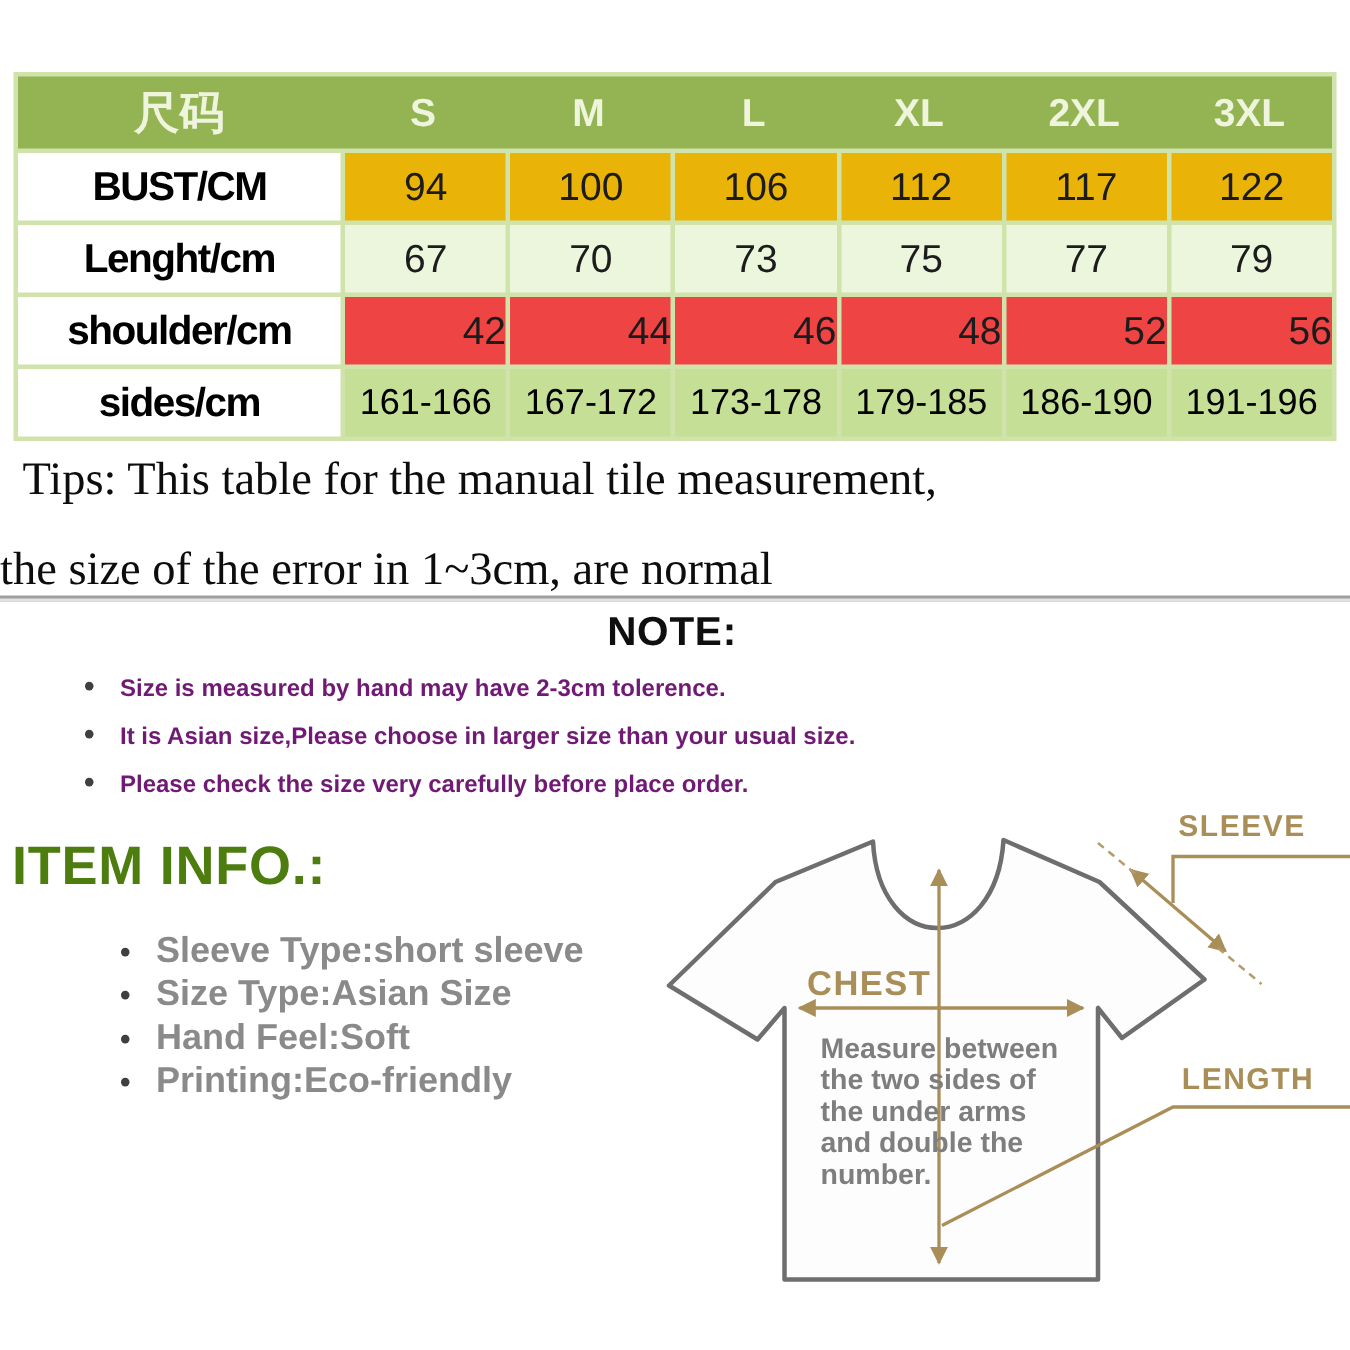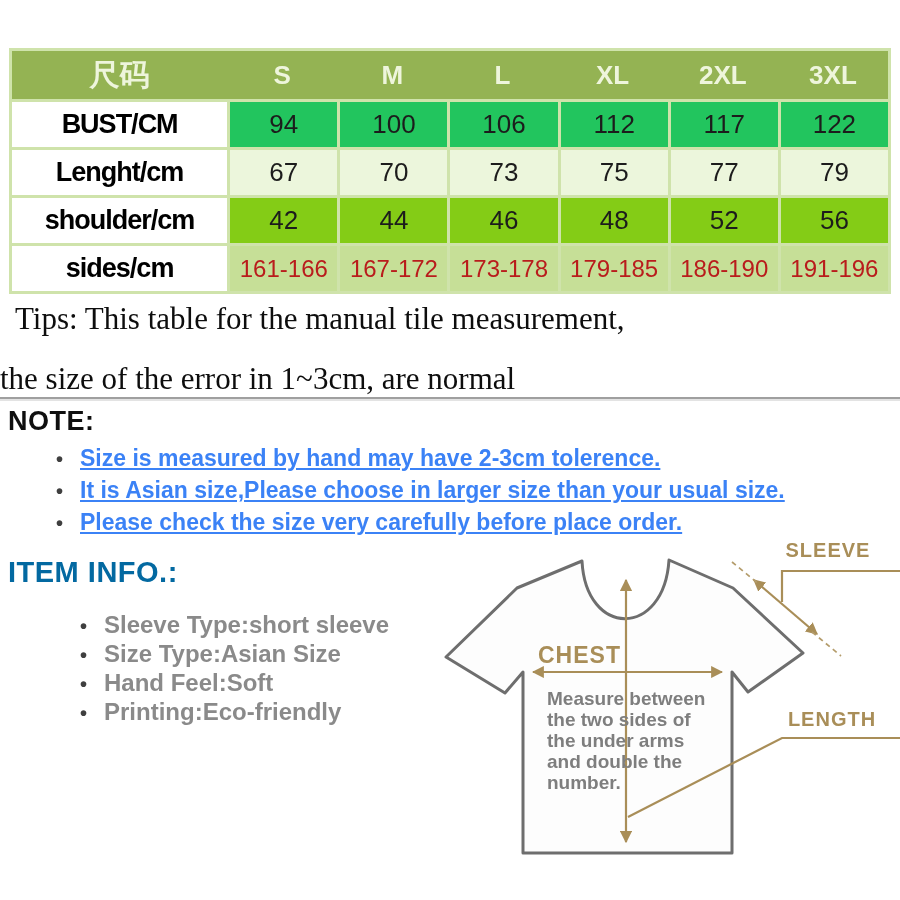--- a/index.html
+++ b/index.html
@@ -25,50 +25,50 @@
   .hdr-col { flex:1; text-align:center; font-size:26px; font-weight:bold; color:#eef5dc; }
   .size-table td {
     height:45px; text-align:center; font-size:26px; color:#1c1c1c; padding:0;
     overflow:hidden; white-space:nowrap;
   }
   td.lbl {
     background:#ffffff; font-weight:bold; font-size:27px; color:#000000;
     letter-spacing:-1px;
     text-align:center;
   }
-  .row-bust td:not(.lbl)     { background:#22c55e; }
+  .row-bust td:not(.lbl)     { background:#eab308; }
   .row-length td:not(.lbl)   { background:#ecf6dc; }
-  .row-shoulder td:not(.lbl) { background:#84cc16; }
-  .row-height td:not(.lbl)   { background:#c6df97; font-size:24px; color:#b91c1c; }
+  .row-shoulder td:not(.lbl) { background:#ef4444;text-align:right; }
+  .row-height td:not(.lbl)   { background:#c6df97; font-size:24px; color:#000000; }
 
   
   .tips {
     position:absolute; left:0; top:301px; width:857px;
     font-family:"Liberation Serif", serif; font-size:31px; color:#0d0d0d;
   }
   .tips-line1 { padding-left:15px; }
   .tips-line2 { margin-top:24px; }
 
   
   .divider {
     position:absolute; left:0; top:397px; width:900px; height:2px;
     background:#9f9f9f; border-bottom:2px solid #e3e3e3;
   }
 
   
   .note { position:absolute; left:8px; top:406px; width:880px; }
-  .note-heading { font-size:27px; font-weight:bold; color:#0f0f0f; letter-spacing:0.5px; }
+  .note-heading { font-size:27px; font-weight:bold; color:#0f0f0f; letter-spacing:0.5px;text-align:center; }
   .note ul { list-style:none; margin:6px 0 0 0; padding:0 0 0 48px; }
-  .note li { font-size:23px; font-weight:bold; color:#3b82f6; line-height:31px;text-decoration:underline; }
+  .note li { font-size:16px; font-weight:bold; color:#701a75; line-height:31px; }
   .note li::before, .item-info li::before {
     content:"\2022"; color:#3f3f3f; display:inline-block; width:24px; font-size:20px;
   }
 
   .item-info { position:absolute; left:8px; top:556px; width:430px; }
-  .item-heading { font-size:29px; font-weight:bold; color:#0369a1; letter-spacing:0.5px; }
+  .item-heading { font-size:36px; font-weight:bold; color:#4d7c0f; letter-spacing:0.5px; }
   .item-info ul { list-style:none; margin:22px 0 0 0; padding:0 0 0 72px; }
   .item-info li { font-size:24px; font-weight:bold; color:#8a8a8a; line-height:28px; }
 
   
   .diagram { position:absolute; left:420px; top:520px; width:480px; height:380px; }
   .tan-line { stroke:#a98e58; stroke-width:2.2; fill:none; }
   .tan-dash { stroke:#b49c6b; stroke-width:1.7; fill:none; stroke-dasharray:5 4; }
   .diag-label { fill:#a98e58; font-weight:bold; font-family:"Liberation Sans",sans-serif; letter-spacing:1px; }
   .measure-text { fill:#7e7e7e; font-weight:bold; font-size:19px; font-family:"Liberation Sans",sans-serif; }
 </style>

